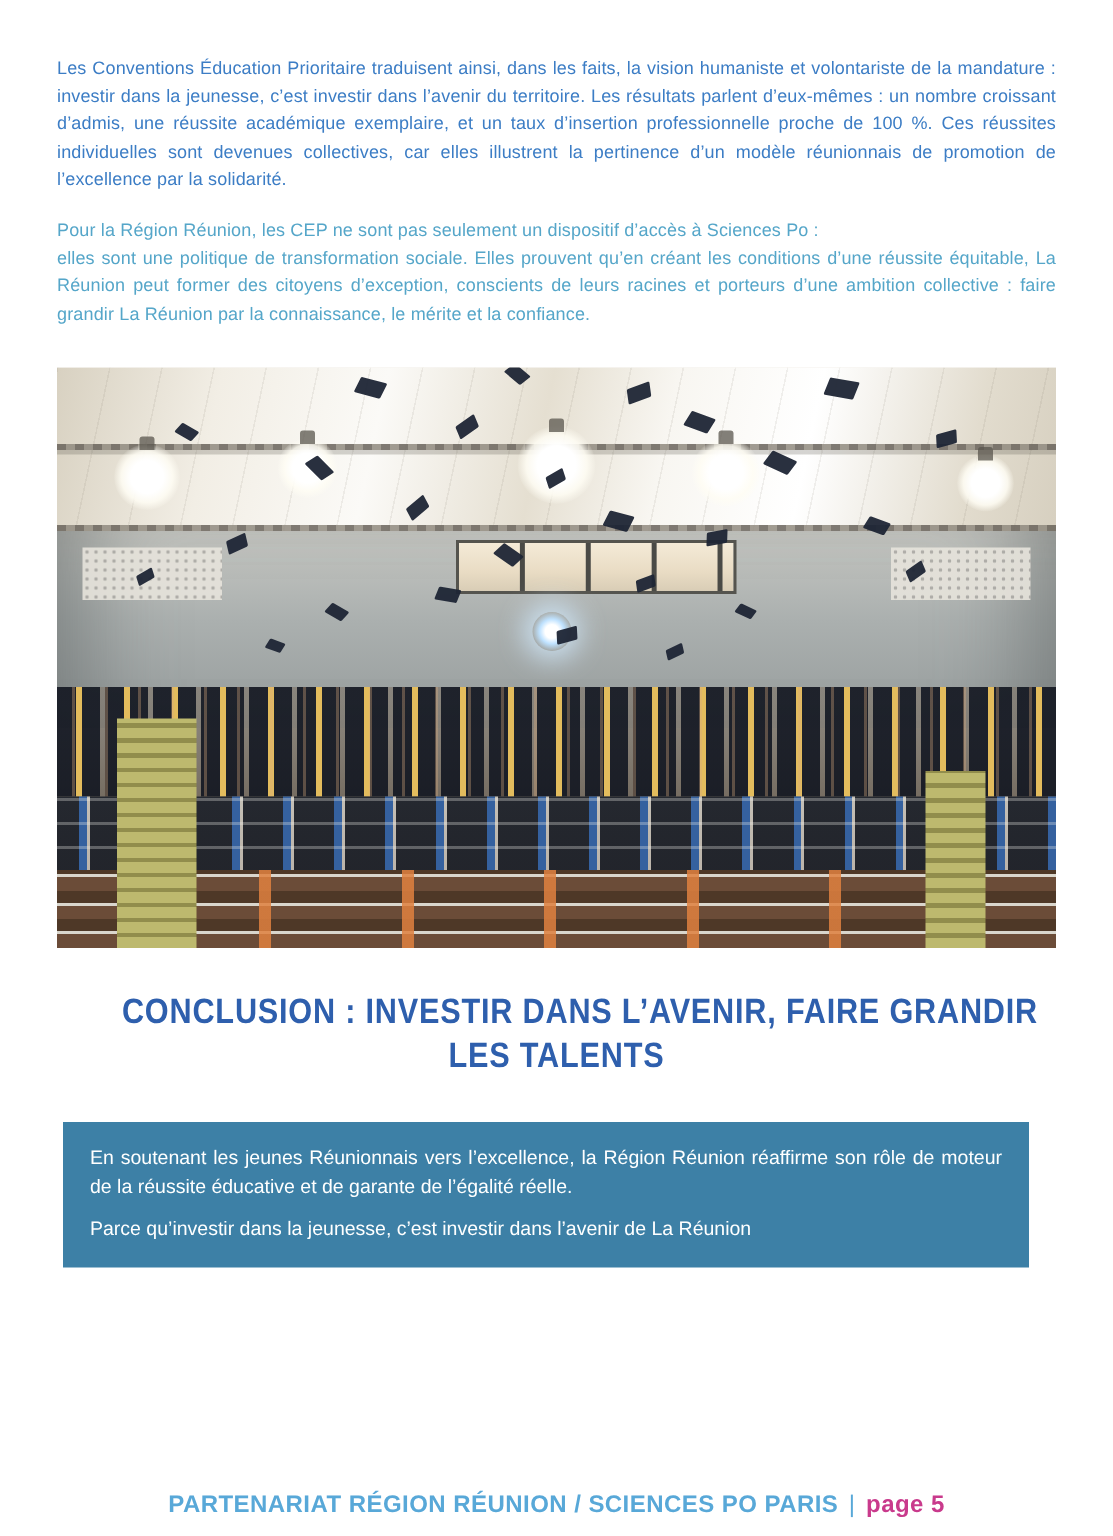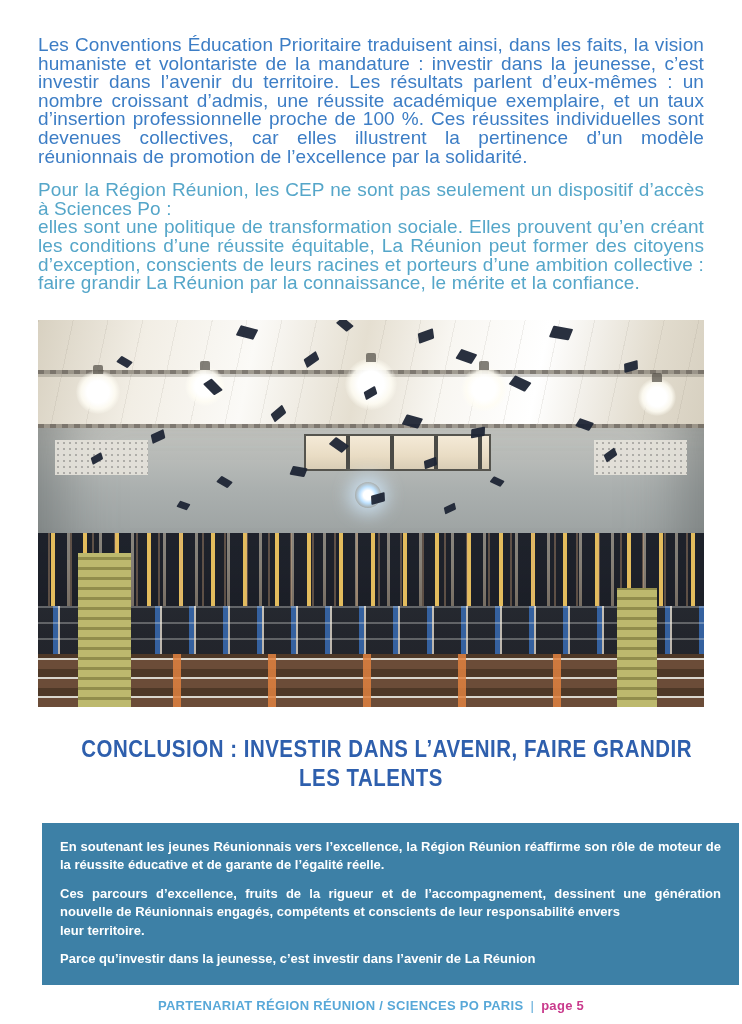--- a/index.html
+++ b/index.html
@@ -9,21 +9,21 @@
     margin:0 auto;
     background:#ffffff;
     font-family:"Liberation Sans",sans-serif;
     overflow:hidden;
     box-sizing:border-box;
     padding:0 38px;
   }
   
   .para{
     margin:0;
-    font-size:19px;
+    font-size:12px;
     line-height:18.6px;
     text-align:justify;
     letter-spacing:0.1px;
   }
   .p1{padding-top:36px;color:var(--paragraph1);}
   .p2{margin-top:15px;color:var(--paragraph2);}
   
   .photo{
     position:relative;
     width:666px;height:387px;
@@ -114,37 +114,37 @@
     font-size:23.5px;line-height:29px;
     font-weight:800;
     letter-spacing:0.6px;
     transform:scaleX(0.87);
     transform-origin:center;
     white-space:nowrap;
   }
   
   .bluebox{
     box-sizing:border-box;
-    width:697px;
+    width:644px;
     margin:30px 0 0 4px;
     background:var(--boxBg);
     color:var(--boxText);
     padding:15px 18px 16px 18px;
     font-size:13px;line-height:18.5px;
-    font-weight:700;
+    font-weight:400;
     text-align:justify;
   }
   .bluebox p{margin:0 0 10px 0;}
   .bluebox p:last-child{margin-bottom:0;}
   .bluebox .closing{text-align:left;margin-top:2px;}
   
   .footer{
     position:absolute;left:0;right:0;bottom:11px;
     text-align:center;
-    font-size:13px;font-weight:700;letter-spacing:0.3px;
+    font-size:16px;font-weight:700;letter-spacing:0.3px;
   }
   .f-blue{color:var(--footerBlue);}
   .f-sep{color:var(--footerBlue);margin:0 7px;font-weight:400;}
   .f-pink{color:var(--footerPink);}
 </style>
 </head>
 <body>
 
 <div class="page">
 
@@ -202,21 +202,20 @@
         <span class="cap" style="left: 85%; top: 34%; width: 13px; height: 8.06px; transform: rotate(-35deg) skewX(-12deg);"></span>
         <span class="cap" style="left: 21%; top: 47%; width: 11px; height: 6.82px; transform: rotate(20deg) skewX(-12deg);"></span>
         <span class="cap" style="left: 61%; top: 48%; width: 12px; height: 7.44px; transform: rotate(-25deg) skewX(-12deg);"></span>
       </div>
   </div>
 
   <h1 class="conclusion"><span>CONCLUSION : INVESTIR DANS L’AVENIR, FAIRE GRANDIR</span><br><span>LES TALENTS</span></h1>
 
   <div class="bluebox">
     <p>En soutenant les jeunes Réunionnais vers l’excellence, la Région Réunion réaffirme son rôle de moteur de la réussite éducative et de garante de l’égalité réelle.</p>
-    <p><span>Ces parcours d’excellence, fruits de la rigueur et de l’accompagnement, dessinent une génération nouvelle de Réunionnais engagés, compétents et conscients de leur responsabilité envers</span><br><span>leur territoire.</span></p>
     <p class="closing">Parce qu’investir dans la jeunesse, c’est investir dans l’avenir de La Réunion</p>
   </div>
 
   <div class="footer">
     <span class="f-blue">PARTENARIAT RÉGION RÉUNION / SCIENCES PO PARIS</span><span class="f-sep">|</span><span class="f-pink">page 5</span>
   </div>
 
 </div>
 
 </body></html>

